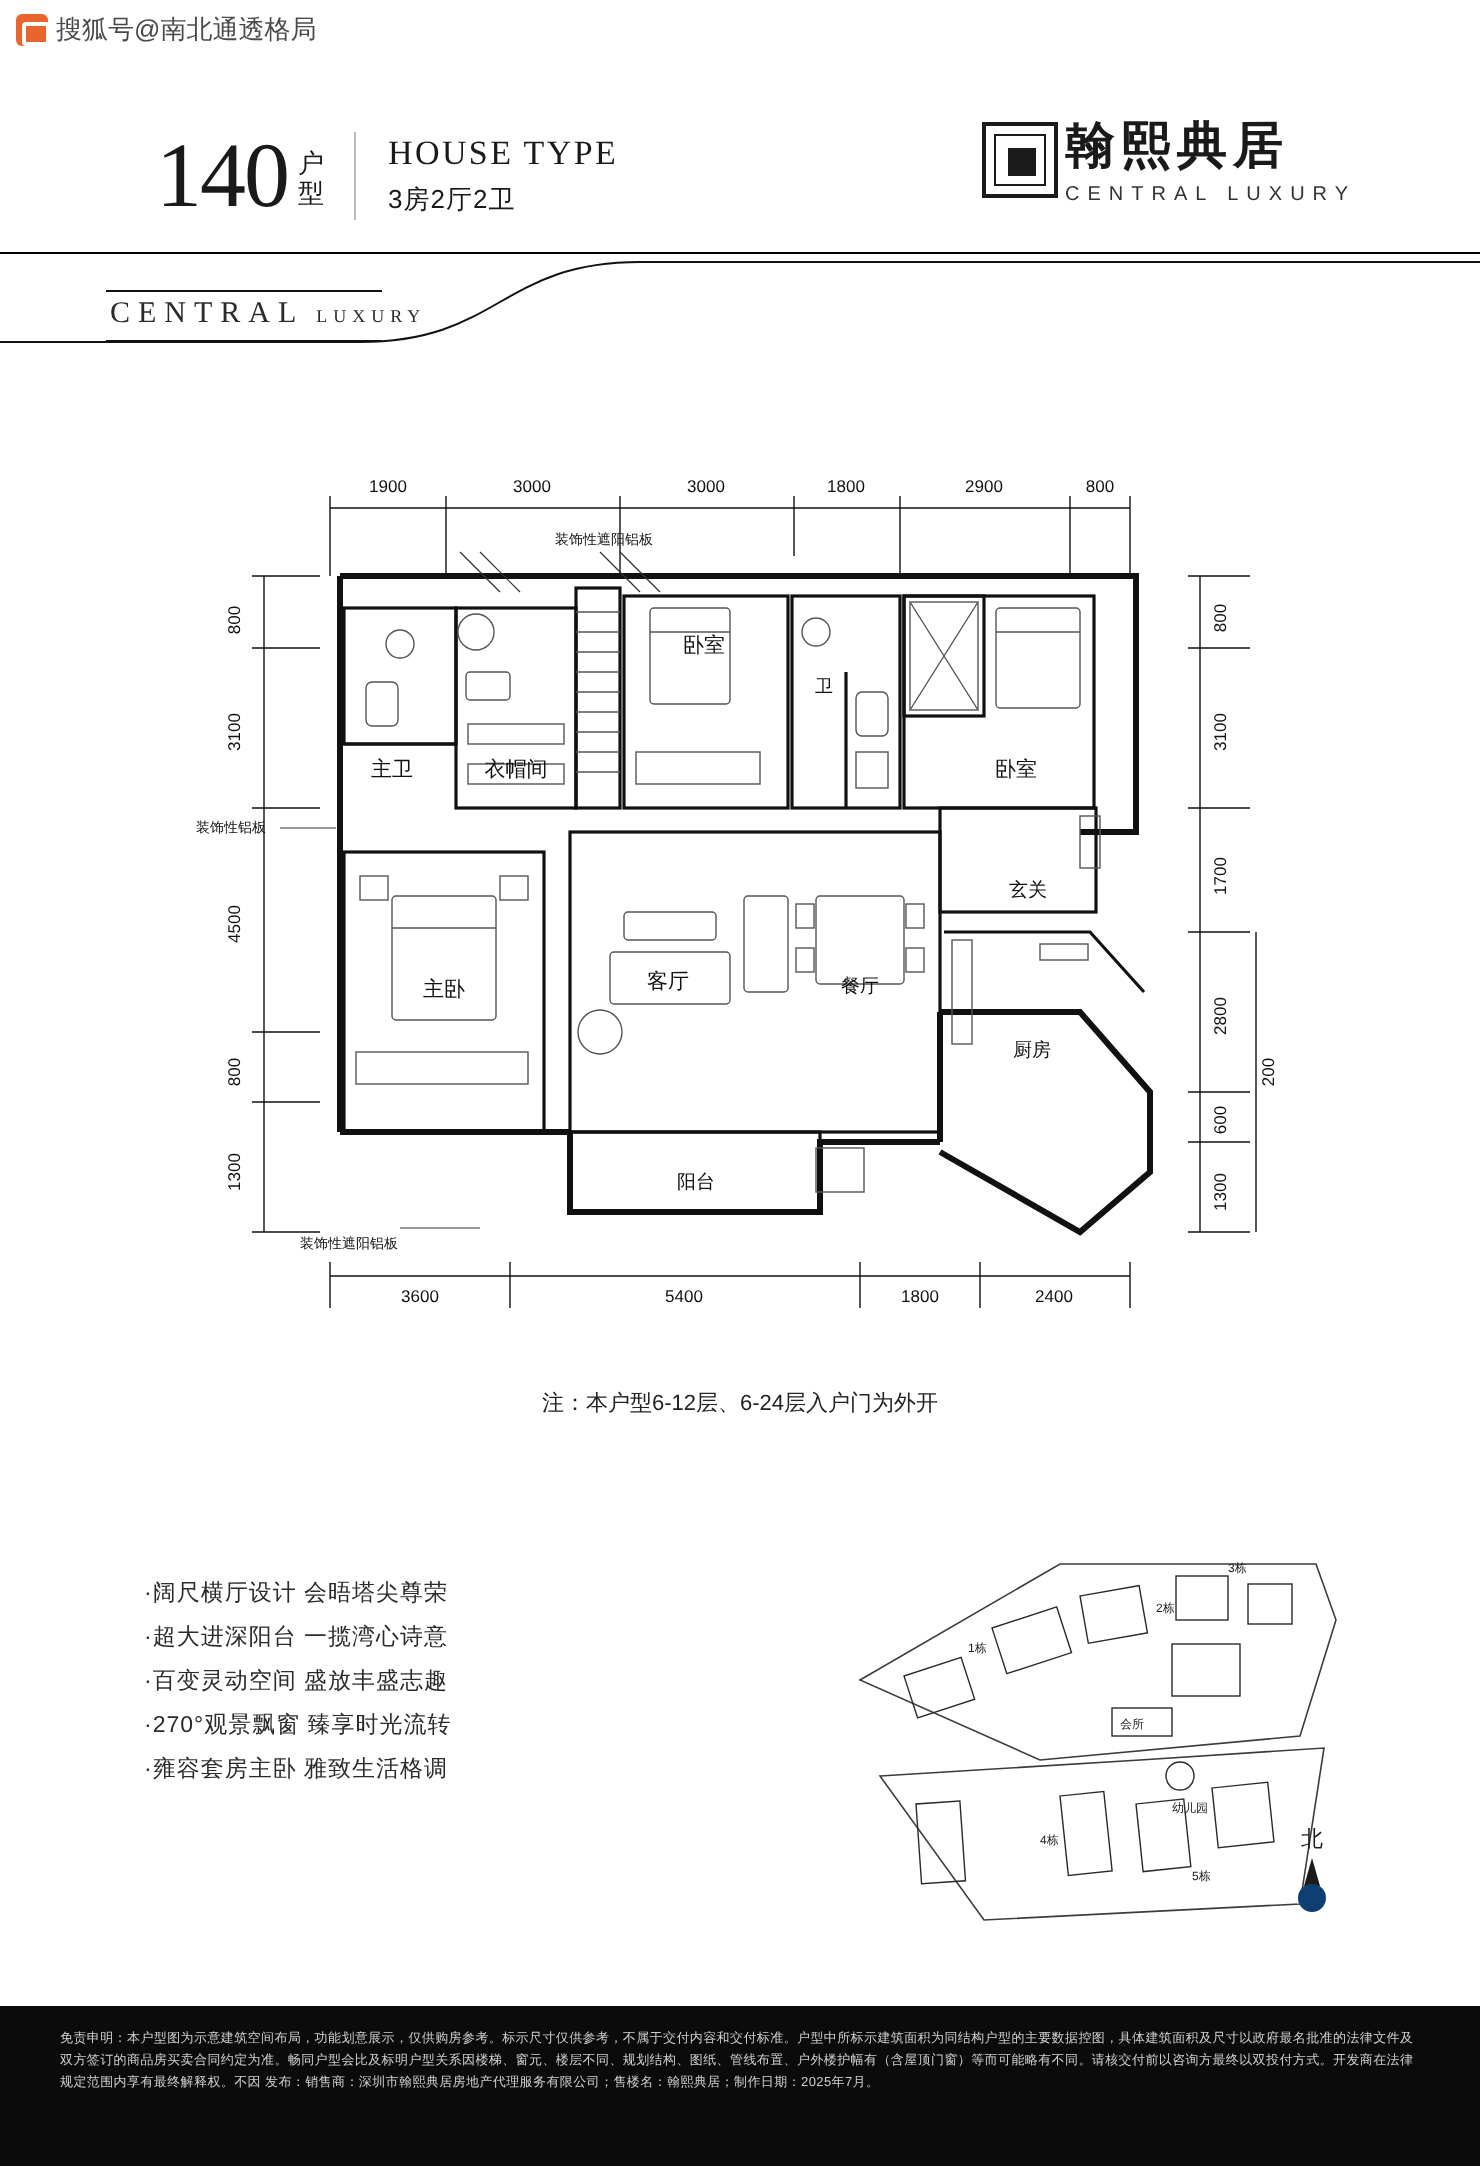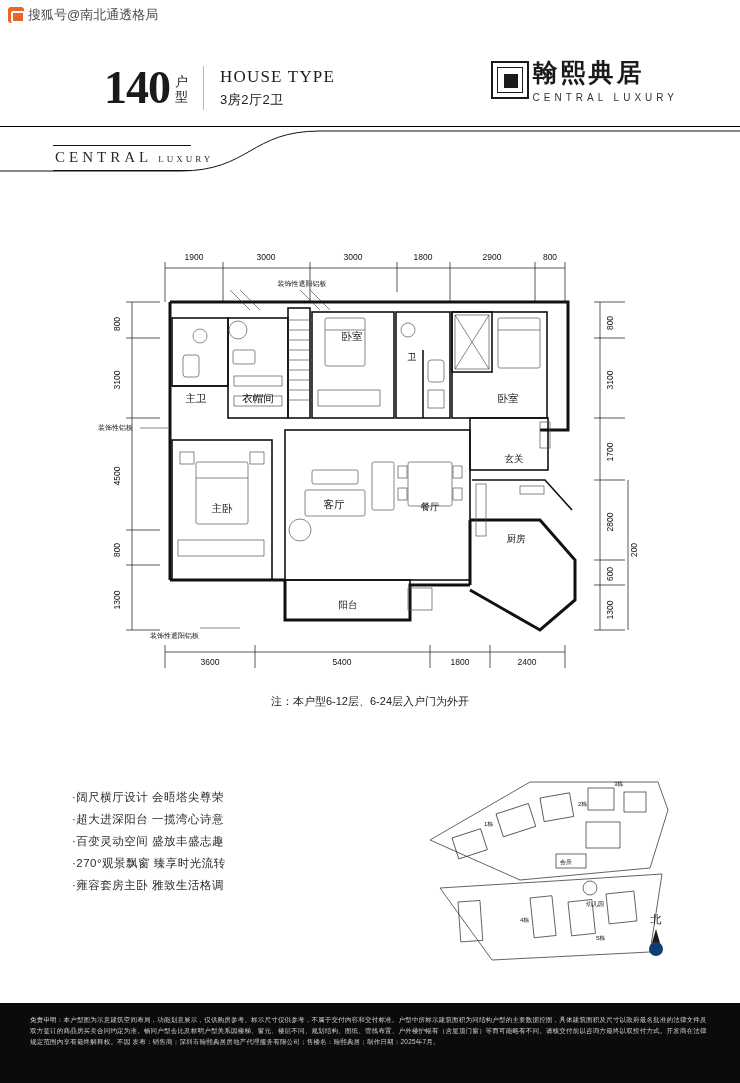--- a/index.html
+++ b/index.html
@@ -26,22 +26,22 @@
     content:""; position:absolute; left:3px; top:4px;
     width:10px; height:8px; border:2px solid #fff; border-radius:2px;
   }
   
   .header {
     position:absolute; top:52px; left:0; width:740px; height:72px;
     display:flex; align-items:center;
   }
   .htype-num {
     font-family:"Liberation Serif", serif;
-    font-size:46px; font-weight:bold; letter-spacing:-1px;
-    margin-left:104px; line-height:1;
+    font-size:46px; font-weight:normal; letter-spacing:-1px;
+    margin-left:78px; line-height:1;
   }
   .htype-cn {
     font-size:13px; line-height:15px; margin-left:5px; margin-top:2px;
     letter-spacing:1px;
   }
   .hdiv {
     width:1px; height:44px; background:#b9b9b9; margin:0 16px 0 14px;
   }
   .htype-en {
     font-family:"Liberation Serif", serif;
@@ -80,21 +80,21 @@
   .sub-logo .lux { font-size:9px; letter-spacing:3px; margin-left:6px; }
   .sub-logo:before{
     content:""; position:absolute; left:-2px; top:-4px; width:138px; height:1px; background:#111;
   }
   .sub-logo:after{
     content:""; position:absolute; left:-2px; top:21px; width:138px; height:1px; background:#111;
   }
 
   
   .plan {
-    position:absolute; left:0; top:190px; width:592px; height:500px;
+    position:absolute; left:0; top:176px; width:592px; height:500px;
   }
   .plan svg { display:block; }
 
   
   .plan-note {
     position:absolute; top:694px; left:0; width:740px;
     text-align:center; font-size:11px; color:#222;
   }
 
   

